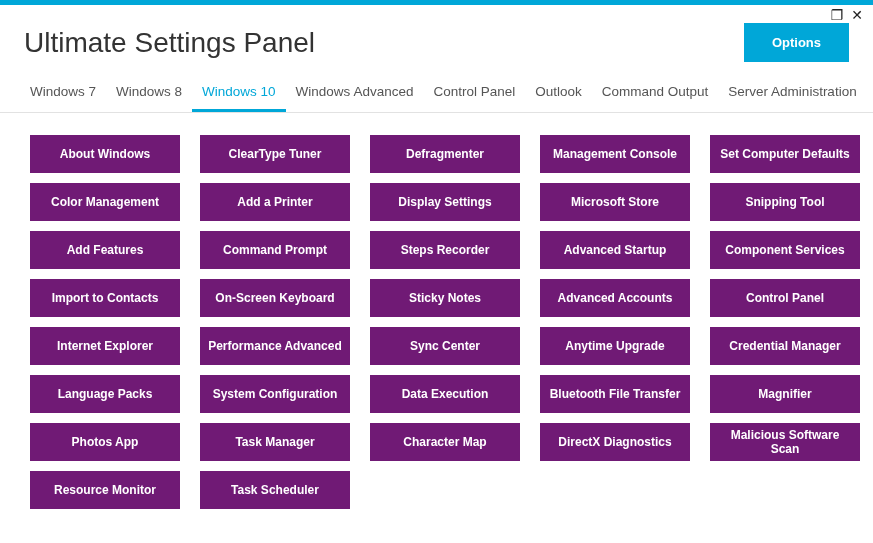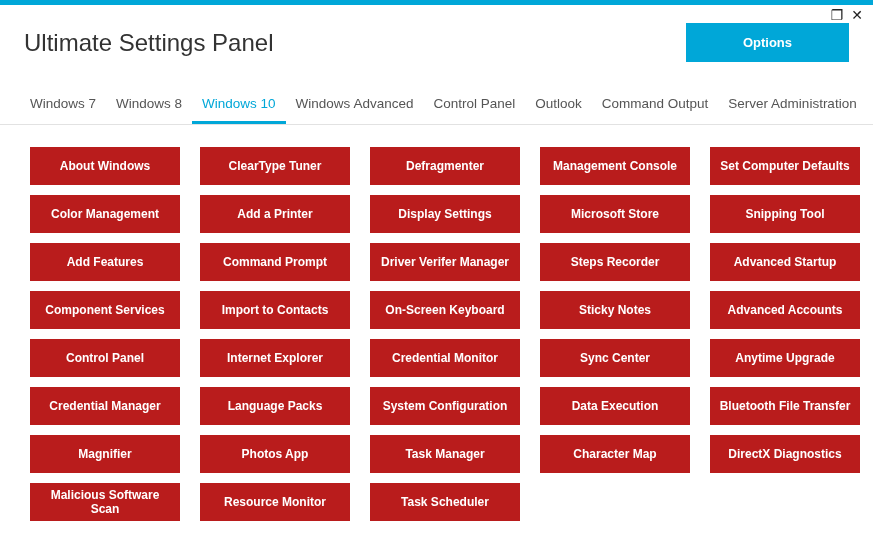--- a/index.html
+++ b/index.html
@@ -1,27 +1,27 @@
 <!DOCTYPE html>
 <html><head>
 <meta charset="utf-8">
 <style>
   * { box-sizing: border-box; margin: 0; padding: 0; }
   html, body { width: 873px; height: 543px; font-family: "Segoe UI", Arial, sans-serif; background: #fff; color: #333; overflow: hidden; }
   .top-accent { height: 5px; background: #00a7d8; width: 100%; }
   .window-controls { position: absolute; top: 8px; right: 10px; display: flex; gap: 8px; }
   .win-ctrl { font-size: 14px; color: #222; cursor: pointer; line-height: 1; }
   .header { padding: 18px 24px 12px 24px; display: flex; justify-content: space-between; align-items: center; }
-  .title { font-size: 24px; font-weight: 300; color: #333; }
-  .options-btn { background: #00a7d8; color: #fff; font-size: 13px; font-weight: 600; padding: 12px 57px; border: none; cursor: pointer; }
-  .tabs { display: flex; gap: 0; padding: 0 20px; border-bottom: 1px solid #e2e2e2; margin-top: 14px; }
+  .title { font-size: 28px; font-weight: 300; color: #333; }
+  .options-btn { background: #00a7d8; color: #fff; font-size: 13px; font-weight: 600; padding: 12px 28px; border: none; cursor: pointer; }
+  .tabs { display: flex; gap: 0; padding: 0 20px; border-bottom: 1px solid #e2e2e2; margin-top: 2px; }
   .tab { font-size: 13.5px; color: #555; padding: 8px 10px 10px 10px; cursor: pointer; white-space: nowrap; border-bottom: 3px solid transparent; }
   .tab.active { color: #00a7d8; border-bottom-color: #00a7d8; font-weight: 400; }
   .grid { padding: 22px 30px 18px 30px; display: grid; grid-template-columns: repeat(5, 150px); column-gap: 20px; row-gap: 10px; justify-content: space-between; }
-  .tile { background: #b91c1c; color: #fff; font-size: 12px; font-weight: 600; height: 38px; display: flex; align-items: center; justify-content: center; text-align: center; cursor: pointer; padding: 0 6px; }
+  .tile { background: #701a75; color: #fff; font-size: 12px; font-weight: 600; height: 38px; display: flex; align-items: center; justify-content: center; text-align: center; cursor: pointer; padding: 0 6px; }
 </style>
 </head>
 <body>
 
 <div class="top-accent"></div>
 
 <div class="window-controls">
   <span class="win-ctrl">❐</span>
   <span class="win-ctrl">✕</span>
 </div>
@@ -49,31 +49,30 @@
     <div class="tile">Defragmenter</div>
     <div class="tile">Management Console</div>
     <div class="tile">Set Computer Defaults</div>
     <div class="tile">Color Management</div>
     <div class="tile">Add a Printer</div>
     <div class="tile">Display Settings</div>
     <div class="tile">Microsoft Store</div>
     <div class="tile">Snipping Tool</div>
     <div class="tile">Add Features</div>
     <div class="tile">Command Prompt</div>
-    <div class="tile">Driver Verifer Manager</div>
     <div class="tile">Steps Recorder</div>
     <div class="tile">Advanced Startup</div>
     <div class="tile">Component Services</div>
     <div class="tile">Import to Contacts</div>
     <div class="tile">On-Screen Keyboard</div>
     <div class="tile">Sticky Notes</div>
     <div class="tile">Advanced Accounts</div>
     <div class="tile">Control Panel</div>
     <div class="tile">Internet Explorer</div>
-    <div class="tile">Credential Monitor</div>
+    <div class="tile">Performance Advanced</div>
     <div class="tile">Sync Center</div>
     <div class="tile">Anytime Upgrade</div>
     <div class="tile">Credential Manager</div>
     <div class="tile">Language Packs</div>
     <div class="tile">System Configuration</div>
     <div class="tile">Data Execution</div>
     <div class="tile">Bluetooth File Transfer</div>
     <div class="tile">Magnifier</div>
     <div class="tile">Photos App</div>
     <div class="tile">Task Manager</div>

